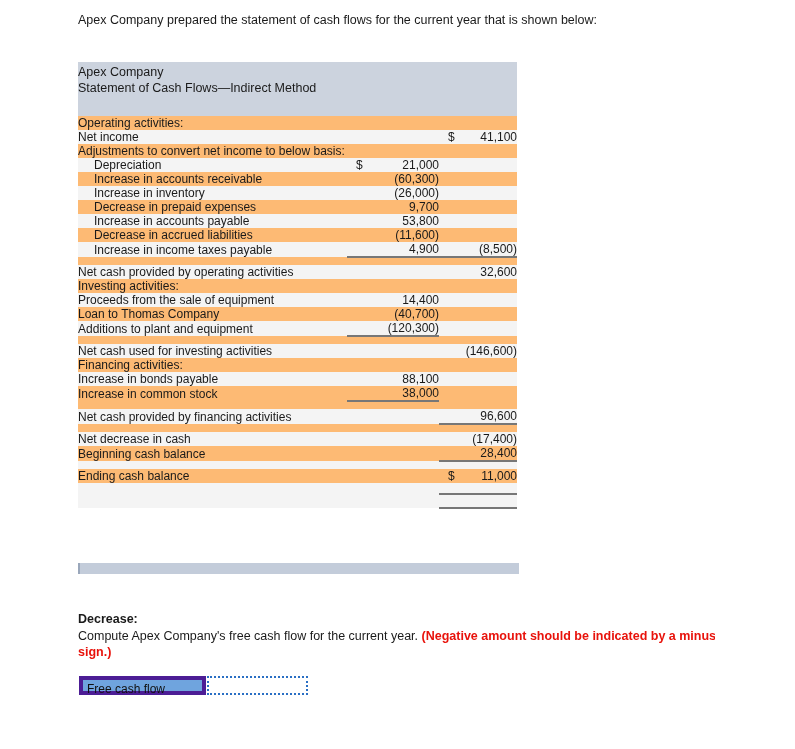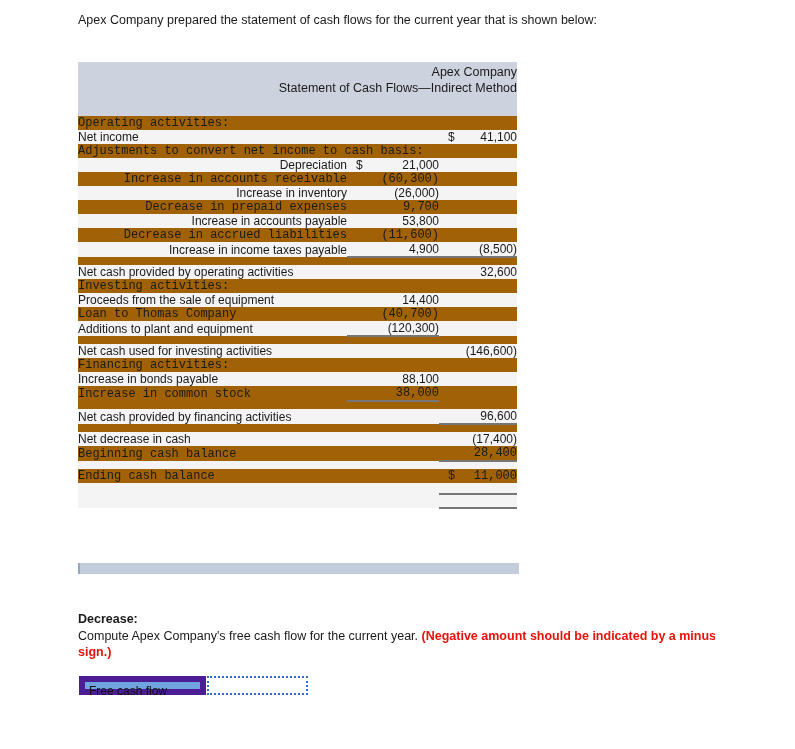--- a/index.html
+++ b/index.html
@@ -48,33 +48,33 @@
     line-height: 14px;
     vertical-align: middle;
     white-space: nowrap;
   }
   .col-label { width: 269px; }
   .col-c1    { width: 92px; }
   .col-c2    { width: 78px; }
 
   .hdr td {
     background: #ccd3de;
-    text-align: right;
+    text-align: left;
     height: 15px;
     line-height: 15px;
     font-size: 12.5px;
   }
   .hdr-top td { padding-top: 2px; height: 16px; }
   .hdr-bot td { padding-bottom: 20px; height: 16px; }
 
   tr.shade td { background: #f4f4f4; }
-  tr.plain td { background: #a16207; font-family: Liberation Mono, monospace; }
+  tr.plain td { background: #fdba74; }
 
   .lbl      { padding-left: 3px; }
-  .lbl.ind1 { padding-left: 16px; text-align: right; }
+  .lbl.ind1 { padding-left: 16px; }
 
   .num {
     text-align: right;
     padding-right: 3px;
     font-variant-numeric: tabular-nums;
   }
   .num .cur {
     float: left;
     padding-left: 9px;
   }
@@ -118,21 +118,21 @@
     left: 79px;
     top: 676px;
     display: flex;
     align-items: stretch;
   }
   .answer-label {
     width: 127px;
     height: 19px;
     line-height: 19px;
     background: #6fa4de;
-    border: 6px solid #4c1d95;
+    border: 4px solid #4c1d95;
     box-sizing: border-box;
     font-size: 12px;
     padding-left: 4px;
     color: #111111;
   }
   .answer-input {
     width: 101px;
     height: 19px;
     box-sizing: border-box;
     background: #ffffff;
@@ -169,21 +169,21 @@
         <td class="lbl">Operating activities:</td>
         <td class="num c1"></td>
         <td class="num c2"></td>
       </tr>
       <tr class="shade">
         <td class="lbl">Net income</td>
         <td class="num c1"></td>
         <td class="num c2"><span class="cur">$</span><span>41,100</span></td>
       </tr>
       <tr class="plain">
-        <td class="lbl">Adjustments to convert net income to cash basis:</td>
+        <td class="lbl">Adjustments to convert net income to below basis:</td>
         <td class="num c1"></td>
         <td class="num c2"></td>
       </tr>
       <tr class="shade">
         <td class="lbl ind1">Depreciation</td>
         <td class="num c1"><span class="cur">$</span><span>21,000</span></td>
         <td class="num c2"></td>
       </tr>
       <tr class="plain">
         <td class="lbl ind1">Increase in accounts receivable</td>

